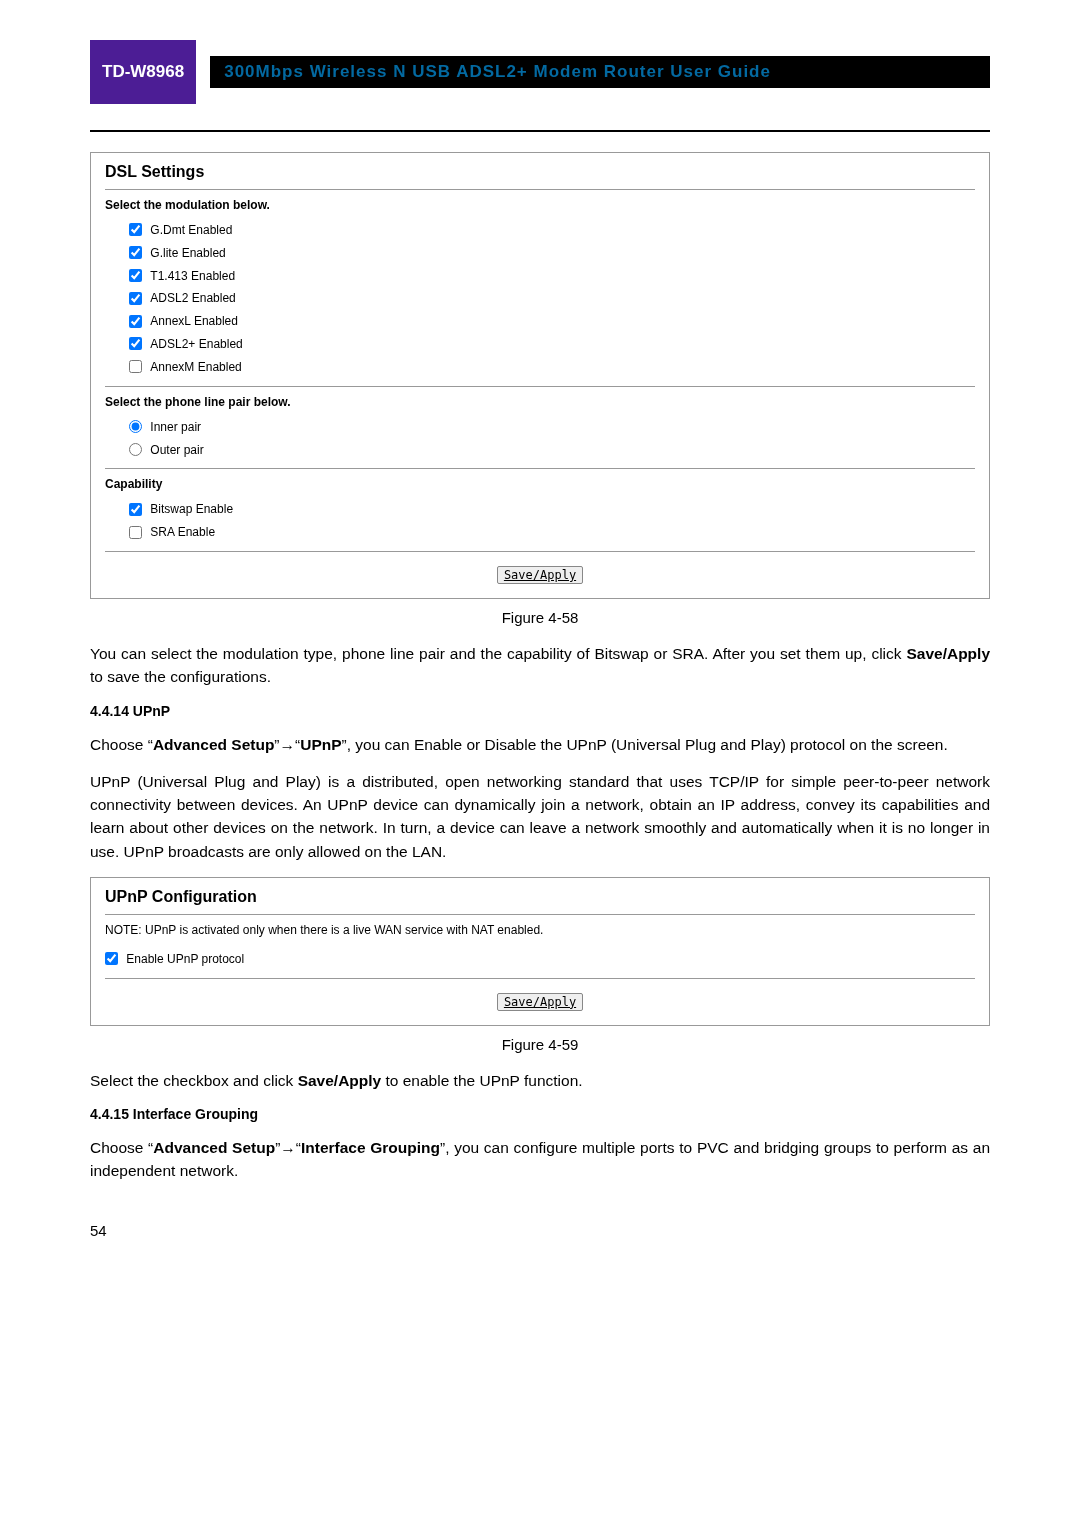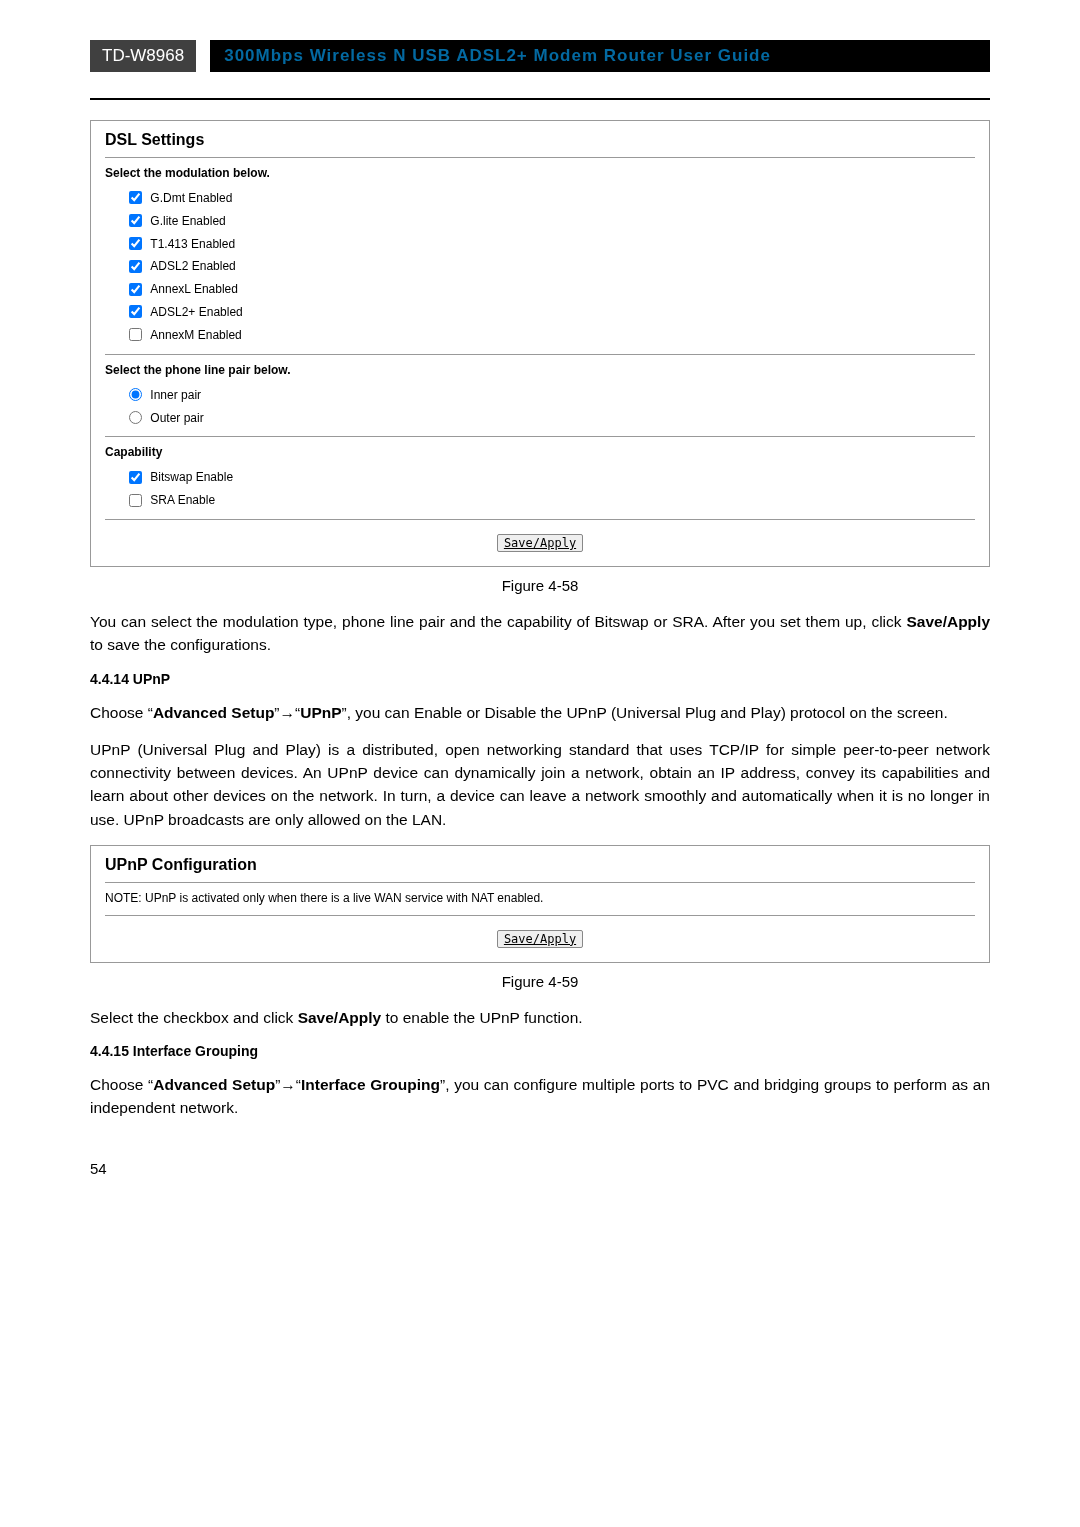--- a/index.html
+++ b/index.html
@@ -12,25 +12,25 @@
   }
   .page {
     padding: 40px 90px 40px 90px;
   }
   .topbar {
     display: flex;
     align-items: center;
     margin-bottom: 26px;
   }
   .topbar-model {
-    background: #404040;
+    background: #4c1d95;
     color: #fff;
-    font-weight: normal;
+    font-weight: bold;
     font-size: 17px;
-    padding: 6px 12px;
+    padding: 22px 12px;
   }
   .topbar-title {
     background: #000;
     color: #0369a1;
     font-weight: bold;
     font-size: 17px;
     padding: 6px 14px;
     margin-left: 8px;
     flex: 1;
     letter-spacing: 1px;
@@ -187,20 +187,24 @@
   <p class="body-text">
     <span>Choose “</span><b>Advanced Setup</b><span>”→“</span><b>UPnP</b><span>”, you can Enable or Disable the UPnP (Universal Plug and Play) protocol on the screen.</span>
   </p>
 
   <p class="body-text">UPnP (Universal Plug and Play) is a distributed, open networking standard that uses TCP/IP for simple peer-to-peer network connectivity between devices. An UPnP device can dynamically join a network, obtain an IP address, convey its capabilities and learn about other devices on the network. In turn, a device can leave a network smoothly and automatically when it is no longer in use. UPnP broadcasts are only allowed on the LAN.</p>
 
   <div class="panel">
     <div class="panel-title">UPnP Configuration</div>
     <hr class="panel-inner-hr">
     <div style="font-size:12px; margin-bottom:10px;">NOTE: UPnP is activated only when there is a live WAN service with NAT enabled.</div>
+    <div style="padding:4px 0;">
+      <input type="checkbox" checked="" style="vertical-align: middle; margin-right: 5px;">
+      <label style="vertical-align:middle;">Enable UPnP protocol</label>
+    </div>
     <hr class="panel-inner-hr">
     <div class="btn-center">
       <span class="small-btn">Save/Apply</span>
     </div>
   </div>
 
   <div class="fig-caption">Figure 4-59</div>
 
   <p class="body-text">
     <span>Select the checkbox and click </span><b>Save/Apply</b><span> to enable the UPnP function.</span>

